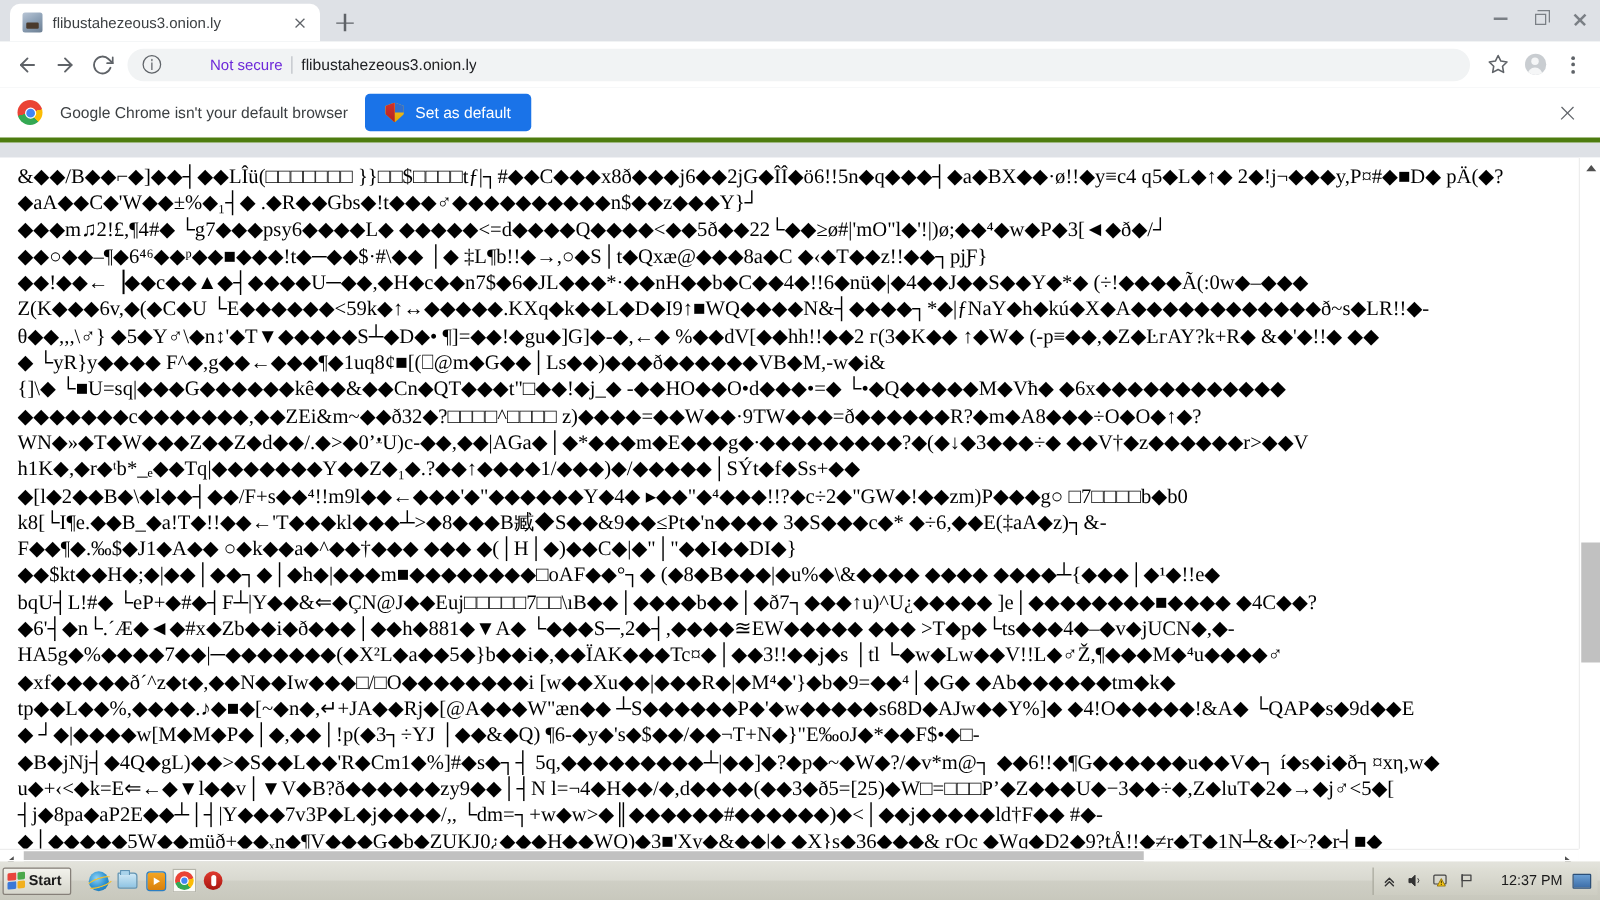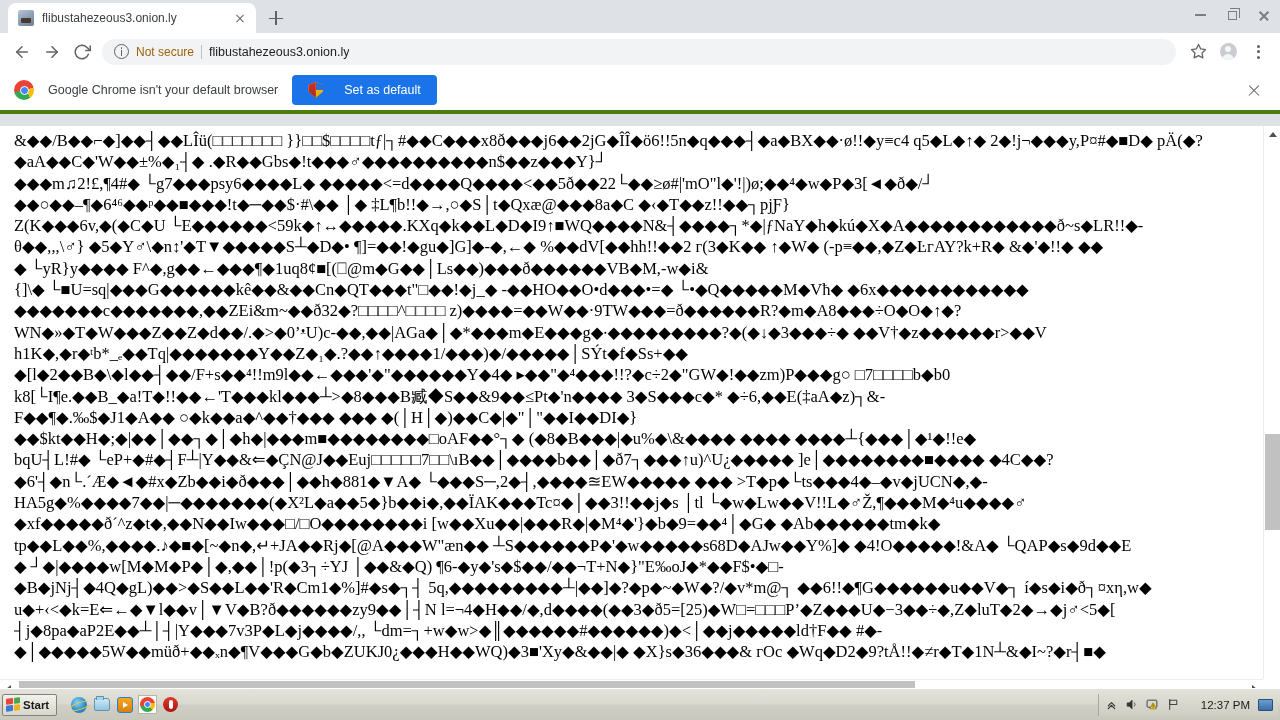--- a/index.html
+++ b/index.html
@@ -121,21 +121,21 @@
     border-radius: 50%; position: relative; flex-shrink: 0;
   }
   .omni-info::before {
     content:""; position:absolute; left: 5.6px; top: 2.2px;
     width: 1.4px; height: 1.4px; background:#5f6368; border-radius:50%;
   }
   .omni-info::after {
     content:""; position:absolute; left: 5.6px; top: 5.4px;
     width: 1.4px; height: 5.2px; background:#5f6368;
   }
-  .omni-notsecure { font-size: 12px; color: #a16207; white-space: nowrap; }
+  .omni-notsecure { font-size: 12px; color: #6d28d9; white-space: nowrap; margin-left: 32px; }
   .omni-sep { width: 1px; height: 14px; background: #bdc1c6; flex-shrink:0; }
   .omni-url { font-size: 12.5px; color: #202124; white-space: nowrap; overflow: hidden; }
 
   .star { width: 28px; height: 28px; display:flex; align-items:center; justify-content:center; cursor:pointer; flex-shrink:0; }
   .avatar-btn { width: 28px; height: 28px; display:flex; align-items:center; justify-content:center; cursor:pointer; flex-shrink:0;}
   .avatar {
     width: 17px; height: 17px; border-radius: 50%;
     background: #c9cdd1; position: relative; overflow: hidden;
   }
   .avatar::before {
@@ -169,21 +169,21 @@
   .chrome-logo::after {
     content:""; position:absolute; left: 5.5px; top: 5.5px;
     width: 9px; height: 9px; border-radius: 50%;
     background: #4285f4; border: 1.6px solid #ffffff;
     box-sizing: border-box;
   }
   .infobar-text { font-size: 12.5px; color: #3c4043; }
   .setdefault-btn {
     background: #1a73e8; color: #ffffff;
     height: 30px; border-radius: 4px;
-    display: flex; align-items: center; gap: 21px;
+    display: flex; align-items: center; gap: 9px;
     padding: 0 16px; cursor: pointer;
     font-size: 12.5px; border: none;
     font-family: "Liberation Sans", sans-serif;
   }
   .shield-icon {
     width: 15px; height: 16px; flex-shrink: 0;
     background: linear-gradient(#f4c430, #e0a800);
     clip-path: polygon(50% 0%, 100% 18%, 100% 58%, 50% 100%, 0% 58%, 0% 18%);
     position: relative;
   }
@@ -486,20 +486,21 @@
     </div>
 
     <div class="viewport">
 
       <div class="page-content">
         <div class="mojibake" id="mojibake-lines">
             <div>&amp;◆◆/B◆◆⌐◆]◆◆┤◆◆LÎü(□□□□□□□ }}□□$□□□□tƒ|┐#◆◆C◆◆◆x8ð◆◆◆j6◆◆2jG◆ÎÎ◆ö6!!5n◆q◆◆◆┤◆a◆BX◆◆·ø!!◆y≡c4 q5◆L◆↑◆ 2◆!j¬◆◆◆y,P¤#◆■D◆ pÄ(◆?</div>
             <div>◆aA◆◆C◆'W◆◆±%◆₁┤◆ .◆R◆◆Gbs◆!t◆◆◆♂◆◆◆◆◆◆◆◆◆◆n$◆◆z◆◆◆Y}┘</div>
             <div>◆◆◆m♫2!£,¶4#◆ └g7◆◆◆psy6◆◆◆◆L◆ ◆◆◆◆◆&lt;=d◆◆◆◆Q◆◆◆◆&lt;◆◆5ð◆◆22└◆◆≥ø#|'mΟ"l◆'!|)ø;◆◆⁴◆w◆P◆3[◄◆ð◆/┘</div>
             <div>◆◆○◆◆–¶◆6⁴⁶◆◆ᵖ◆◆■◆◆◆!t◆─◆◆$·#\◆◆ │◆ ‡L¶b!!◆→,○◆S│t◆Qxæ@◆◆◆8a◆C ◆‹◆T◆◆z!!◆◆┐pjƑ}</div>
+            <div>◆◆!◆◆←▕◆◆c◆◆▲◆┤◆◆◆◆U─◆◆,◆H◆c◆◆n7$◆6◆JL◆◆◆*·◆◆nH◆◆b◆C◆◆4◆!!6◆nü◆|◆4◆◆J◆◆S◆◆Y◆*◆ (÷!◆◆◆◆Ã(:0w◆–◆◆◆</div>
             <div>Z(K◆◆◆6v,◆(◆C◆U └E◆◆◆◆◆◆&lt;59k◆↑↔◆◆◆◆◆.KXq◆k◆◆L◆D◆I9↑■WQ◆◆◆◆N&amp;┤◆◆◆◆┐*◆|ƒNaY◆h◆kú◆X◆A◆◆◆◆◆◆◆◆◆◆◆◆ð~s◆LR!!◆-</div>
             <div>θ◆◆,,,\♂} ◆5◆Y♂\◆n↕'◆T▼◆◆◆◆◆S┴◆D◆• ¶]=◆◆!◆gu◆]G]◆-◆,←◆ %◆◆dV[◆◆hh!!◆◆2 г(3◆K◆◆ ↑◆W◆ (-p≡◆◆,◆Z◆ĿгAY?k+R◆ &amp;◆'◆!!◆ ◆◆</div>
             <div>◆ └yR}y◆◆◆◆ F^◆,g◆◆←◆◆◆¶◆1uq8¢■[(⎕@m◆G◆◆│Ls◆◆)◆◆◆ð◆◆◆◆◆◆VB◆M,-w◆i&amp;</div>
             <div>{]\◆ └■U=sq|◆◆◆G◆◆◆◆◆◆kê◆◆&amp;◆◆Cn◆QT◆◆◆t"□◆◆!◆j_◆ -◆◆HO◆◆O•d◆◆◆•=◆ └•◆Q◆◆◆◆◆M◆Vħ◆ ◆6x◆◆◆◆◆◆◆◆◆◆◆◆</div>
             <div>◆◆◆◆◆◆◆c◆◆◆◆◆◆◆,◆◆ZEi&amp;m~◆◆ð32◆?□□□□^□□□□ z)◆◆◆◆=◆◆W◆◆·9TW◆◆◆=ð◆◆◆◆◆◆R?◆m◆A8◆◆◆÷O◆O◆↑◆?</div>
             <div>WN◆»◆T◆W◆◆◆Z◆◆Z◆d◆◆/.◆&gt;◆0’ᵜU)c-◆◆,◆◆|AGa◆│◆*◆◆◆m◆E◆◆◆g◆∙◆◆◆◆◆◆◆◆◆?◆(◆↓◆3◆◆◆÷◆ ◆◆V†◆z◆◆◆◆◆◆r&gt;◆◆V</div>
             <div>h1K◆,◆r◆ᵗb*_ₑ◆◆Tq|◆◆◆◆◆◆◆Y◆◆Z◆₁◆.?◆◆↑◆◆◆◆1/◆◆◆)◆/◆◆◆◆◆│SÝt◆f◆Ss+◆◆</div>
             <div>◆[l◆2◆◆B◆\◆l◆◆┤◆◆/F+s◆◆⁴!!m9l◆◆←◆◆◆'◆"◆◆◆◆◆◆Y◆4◆ ▸◆◆"◆⁴◆◆◆!!?◆c÷2◆"GW◆!◆◆zm)P◆◆◆g○ □7□□□□b◆b0</div>
             <div>k8[└I¶e.◆◆B_◆a!T◆!!◆◆←'T◆◆◆kl◆◆◆┴&gt;◆8◆◆◆B臧◆S◆◆&amp;9◆◆≤Pt◆'n◆◆◆◆ 3◆S◆◆◆c◆* ◆÷6,◆◆E(‡aA◆z)┐&amp;-</div>
             <div>F◆◆¶◆.‰$◆J1◆A◆◆ ○◆k◆◆a◆^◆◆†◆◆◆ ◆◆◆ ◆(│H│◆)◆◆C◆|◆"│"◆◆I◆◆DI◆}</div>

